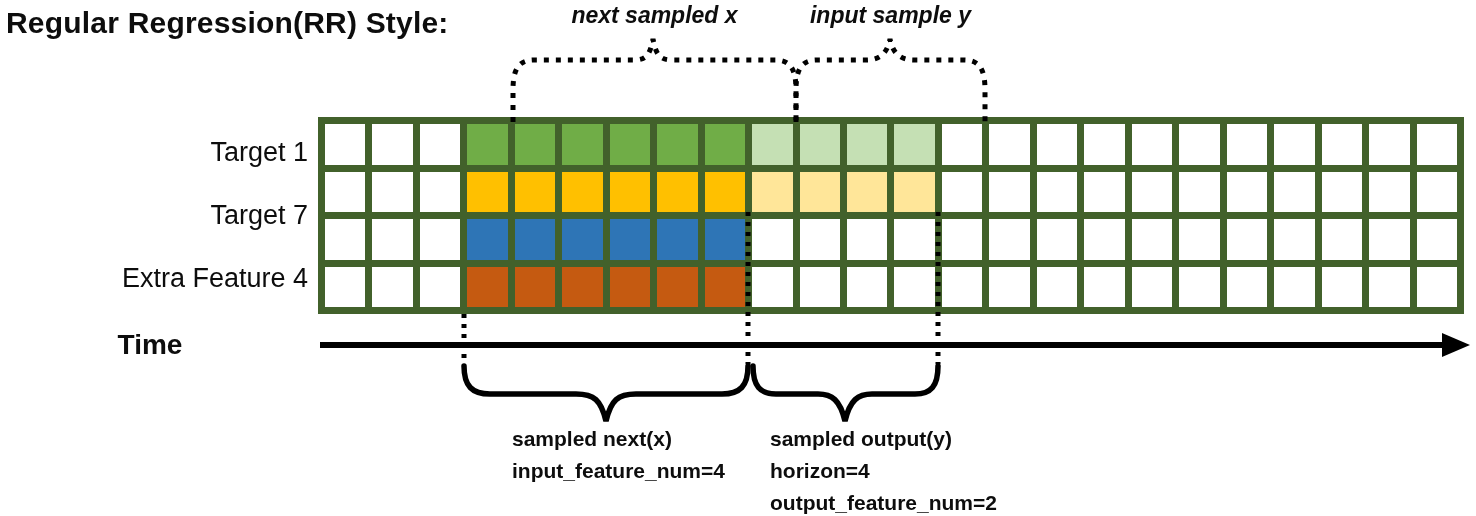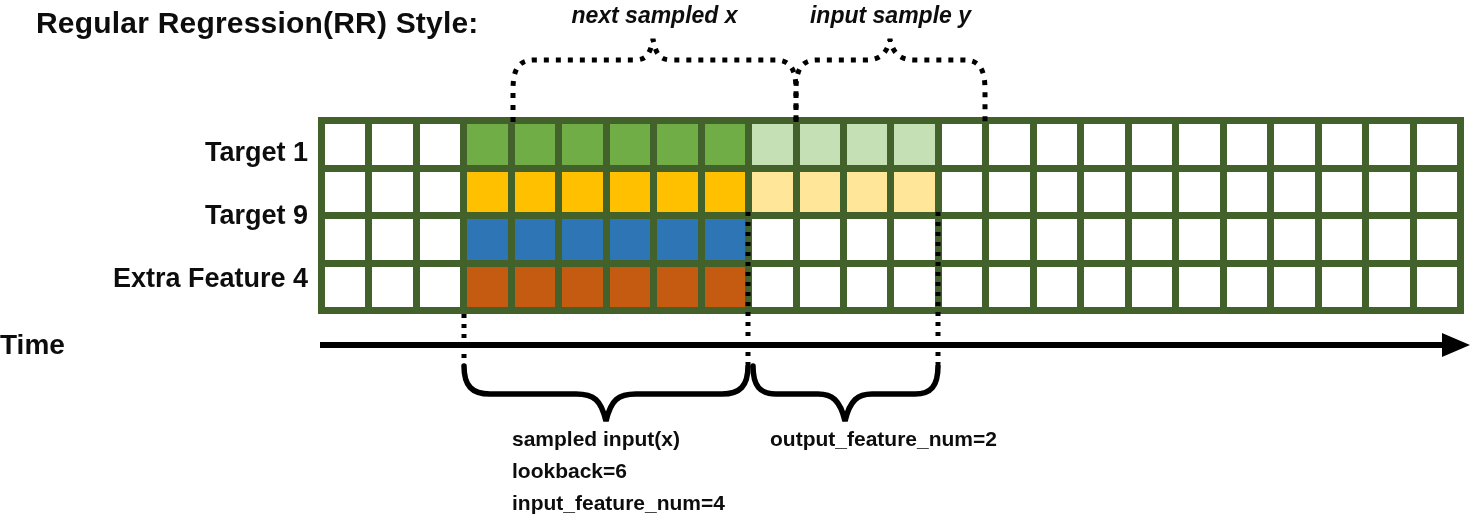--- a/index.html
+++ b/index.html
@@ -6,21 +6,21 @@
   body{
     position:relative;
     width:1476px;height:516px;
     overflow:hidden;
     font-family:"Liberation Sans", sans-serif;
     color:#0d0d0d;
   }
   .abs{position:absolute;}
   #title{
     left:6px;top:6px;
-    font-size:30px;font-weight:bold;letter-spacing:0.2px;margin-left:30px;
+    font-size:30px;font-weight:bold;letter-spacing:0.2px;
   }
   .next-label{
     top:2px;
     font-size:23px;font-style:italic;font-weight:600;
     text-align:center;
   }
   #next-x-label{left:513px;width:283px;}
   #next-y-label{left:796px;width:189px;}
 
   #grid{
@@ -35,26 +35,26 @@
 
   #row-labels{
     left:0;top:117px;width:308px;height:197px;
     box-sizing:border-box;
     display:flex;flex-direction:column;gap:7px;
     padding:7px 0;
   }
   .row-label{
     flex:1 1 auto;
     display:flex;align-items:center;justify-content:flex-end;
-    font-size:27px;font-weight:bold;white-space:nowrap;
+    font-size:27px;font-weight:normal;white-space:nowrap;
   }
 
   #time-label{
     left:0;top:329px;width:300px;
-    text-align:left;
+    text-align:center;
     font-size:28px;font-weight:bold;
   }
 
   .summary-block{
     top:423px;
     font-size:21px;font-weight:600;
     line-height:32px;white-space:nowrap;
   }
   #input-summary{left:512px;}
   #output-summary{left:770px;}
@@ -64,21 +64,21 @@
 </head>
 <body>
 
 <div id="title" class="abs">Regular Regression(RR) Style:</div>
 
 <div id="next-x-label" class="abs next-label">next sampled x</div>
 <div id="next-y-label" class="abs next-label">input sample y</div>
 
 <div id="row-labels" class="abs">
     <div class="row-label">Target 1</div>
-    <div class="row-label">Target 9</div>
+    <div class="row-label">Target 7</div>
     <div class="row-label">Extra Feature 4</div>
   </div>
 
 <div id="grid" class="abs" style="border: 7px solid rgb(66, 97, 43); background: rgb(66, 97, 43);">
     <div class="cell" style="background: rgb(255, 255, 255);"></div>
     <div class="cell" style="background: rgb(255, 255, 255);"></div>
     <div class="cell" style="background: rgb(255, 255, 255);"></div>
     <div class="cell" style="background: rgb(112, 173, 71);"></div>
     <div class="cell" style="background: rgb(112, 173, 71);"></div>
     <div class="cell" style="background: rgb(112, 173, 71);"></div>
@@ -170,26 +170,27 @@
     <div class="cell" style="background: rgb(255, 255, 255);"></div>
     <div class="cell" style="background: rgb(255, 255, 255);"></div>
     <div class="cell" style="background: rgb(255, 255, 255);"></div>
     <div class="cell" style="background: rgb(255, 255, 255);"></div>
     <div class="cell" style="background: rgb(255, 255, 255);"></div>
   </div>
 
 <div id="time-label" class="abs">Time</div>
 
 <div id="input-summary" class="abs summary-block">
-  <div>sampled input(x)</div>
-  <div>lookback=6</div>
+  <div>sampled next(x)</div>
   <div>input_feature_num=4</div>
 </div>
 
 <div id="output-summary" class="abs summary-block">
+  <div>sampled output(y)</div>
+  <div>horizon=4</div>
   <div>output_feature_num=2</div>
 </div>
 
 <svg id="overlay" class="abs" viewBox="0 0 1476 516">
 
   <path d="M513,122 L513,90 C513,70 518,60 534,60 L634,60 C646,60 650,55 653,39 C656,55 660,60 672,60 L775,60 C791,60 796,70 796,90 L796,122" fill="none" stroke="#000" stroke-width="5" stroke-dasharray="5 7"></path>
   <path d="M796,122 L796,90 C796,70 801,60 817,60 L866,60 C878,60 887,55 890,39 C893,55 902,60 914,60 L964,60 C980,60 985,70 985,90 L985,122" fill="none" stroke="#000" stroke-width="5" stroke-dasharray="5 7"></path>
 
   <line x1="464" y1="314" x2="464" y2="364" stroke="#000" stroke-width="5" stroke-dasharray="4 6"></line>
   <line x1="748" y1="212" x2="748" y2="364" stroke="#000" stroke-width="5" stroke-dasharray="4 6"></line>

